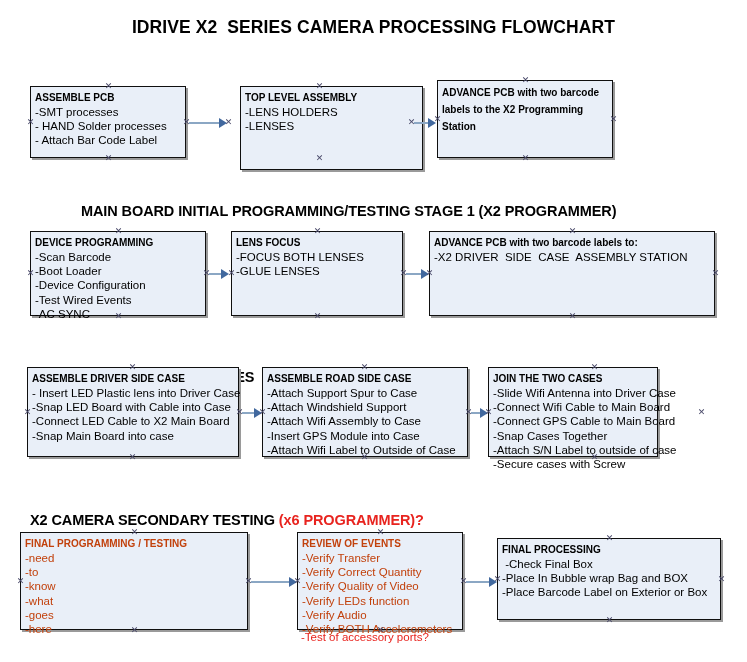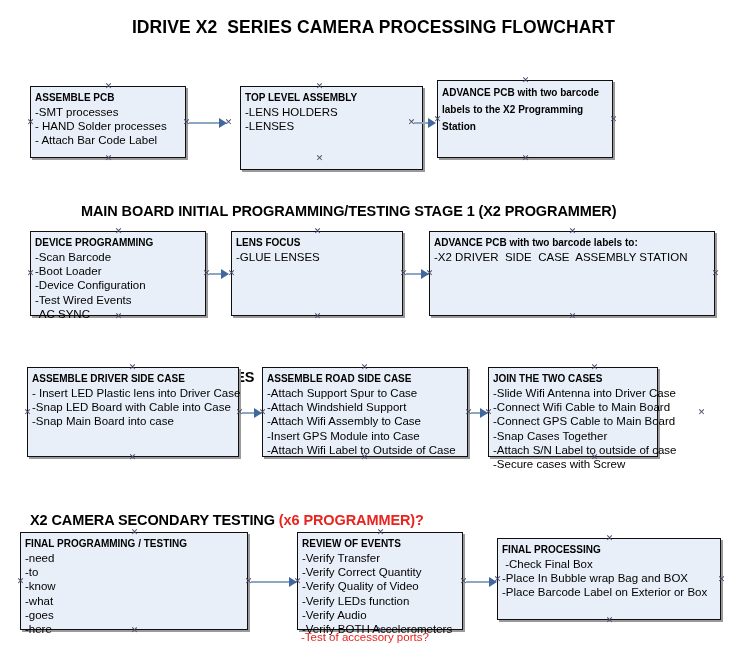--- a/index.html
+++ b/index.html
@@ -57,21 +57,21 @@
   .box .bline {
     font-size: 11.5px;
     line-height: 14.2px;
     white-space: pre;
   }
   .box .pad {
     padding: 3px 0 0 4px;
   }
   .box.red .btitle,
   .box.red .bline {
-    color: #000000;
+    color: #c2410c;
   }
   .box.wrapt .btitle {
     white-space: normal;
     line-height: 17px;
   }
   
   .overflow-line {
     position: absolute;
     font-size: 11.5px;
     line-height: 14.2px;
@@ -174,20 +174,21 @@
   <span class="handle" style="left:114px; top:312px;">✕</span>
   <span class="handle" style="left:26px; top:269px;">✕</span>
   <span class="handle" style="left:202px; top:269px;">✕</span>
 
   <div class="conn" style="left:209px; top:273px; width:14px;"></div>
   <div class="arrowhead" style="left:221px; top:269px;"></div>
 
   <div class="box" style="left:231px; top:231px; width:172px; height:85px;">
     <div class="pad">
       <div class="btitle">LENS FOCUS</div>
+      <div class="bline">-FOCUS BOTH LENSES</div>
       <div class="bline">-GLUE LENSES</div>
     </div>
   </div>
   <span class="handle" style="left:313px; top:227px;">✕</span>
   <span class="handle" style="left:313px; top:312px;">✕</span>
   <span class="handle" style="left:227px; top:269px;">✕</span>
   <span class="handle" style="left:399px; top:269px;">✕</span>
 
   <div class="conn" style="left:406px; top:273px; width:18px;"></div>
   <div class="arrowhead" style="left:421px; top:269px;"></div>
@@ -205,20 +206,21 @@
 
   <div class="section-head" style="left:30px; top:341px;margin-top:28px;">
     <span>X2 CAMERA CASE ASSEMBLIES</span>
   </div>
 
   <div class="box" style="left:27px; top:367px; width:212px; height:90px;">
     <div class="pad">
       <div class="btitle">ASSEMBLE DRIVER SIDE CASE</div>
       <div class="bline">- Insert LED Plastic lens into Driver Case</div>
       <div class="bline">-Snap LED Board with Cable into Case</div>
+      <div class="bline">-Connect LED Cable to X2 Main Board</div>
       <div class="bline">-Snap Main Board into case</div>
     </div>
   </div>
   <span class="handle" style="left:128px; top:363px;">✕</span>
   <span class="handle" style="left:128px; top:453px;">✕</span>
   <span class="handle" style="left:23px; top:408px;">✕</span>
   <span class="handle" style="left:235px; top:408px;">✕</span>
 
   <div class="conn" style="left:242px; top:412px; width:14px;"></div>
   <div class="arrowhead" style="left:254px; top:408px;"></div>

